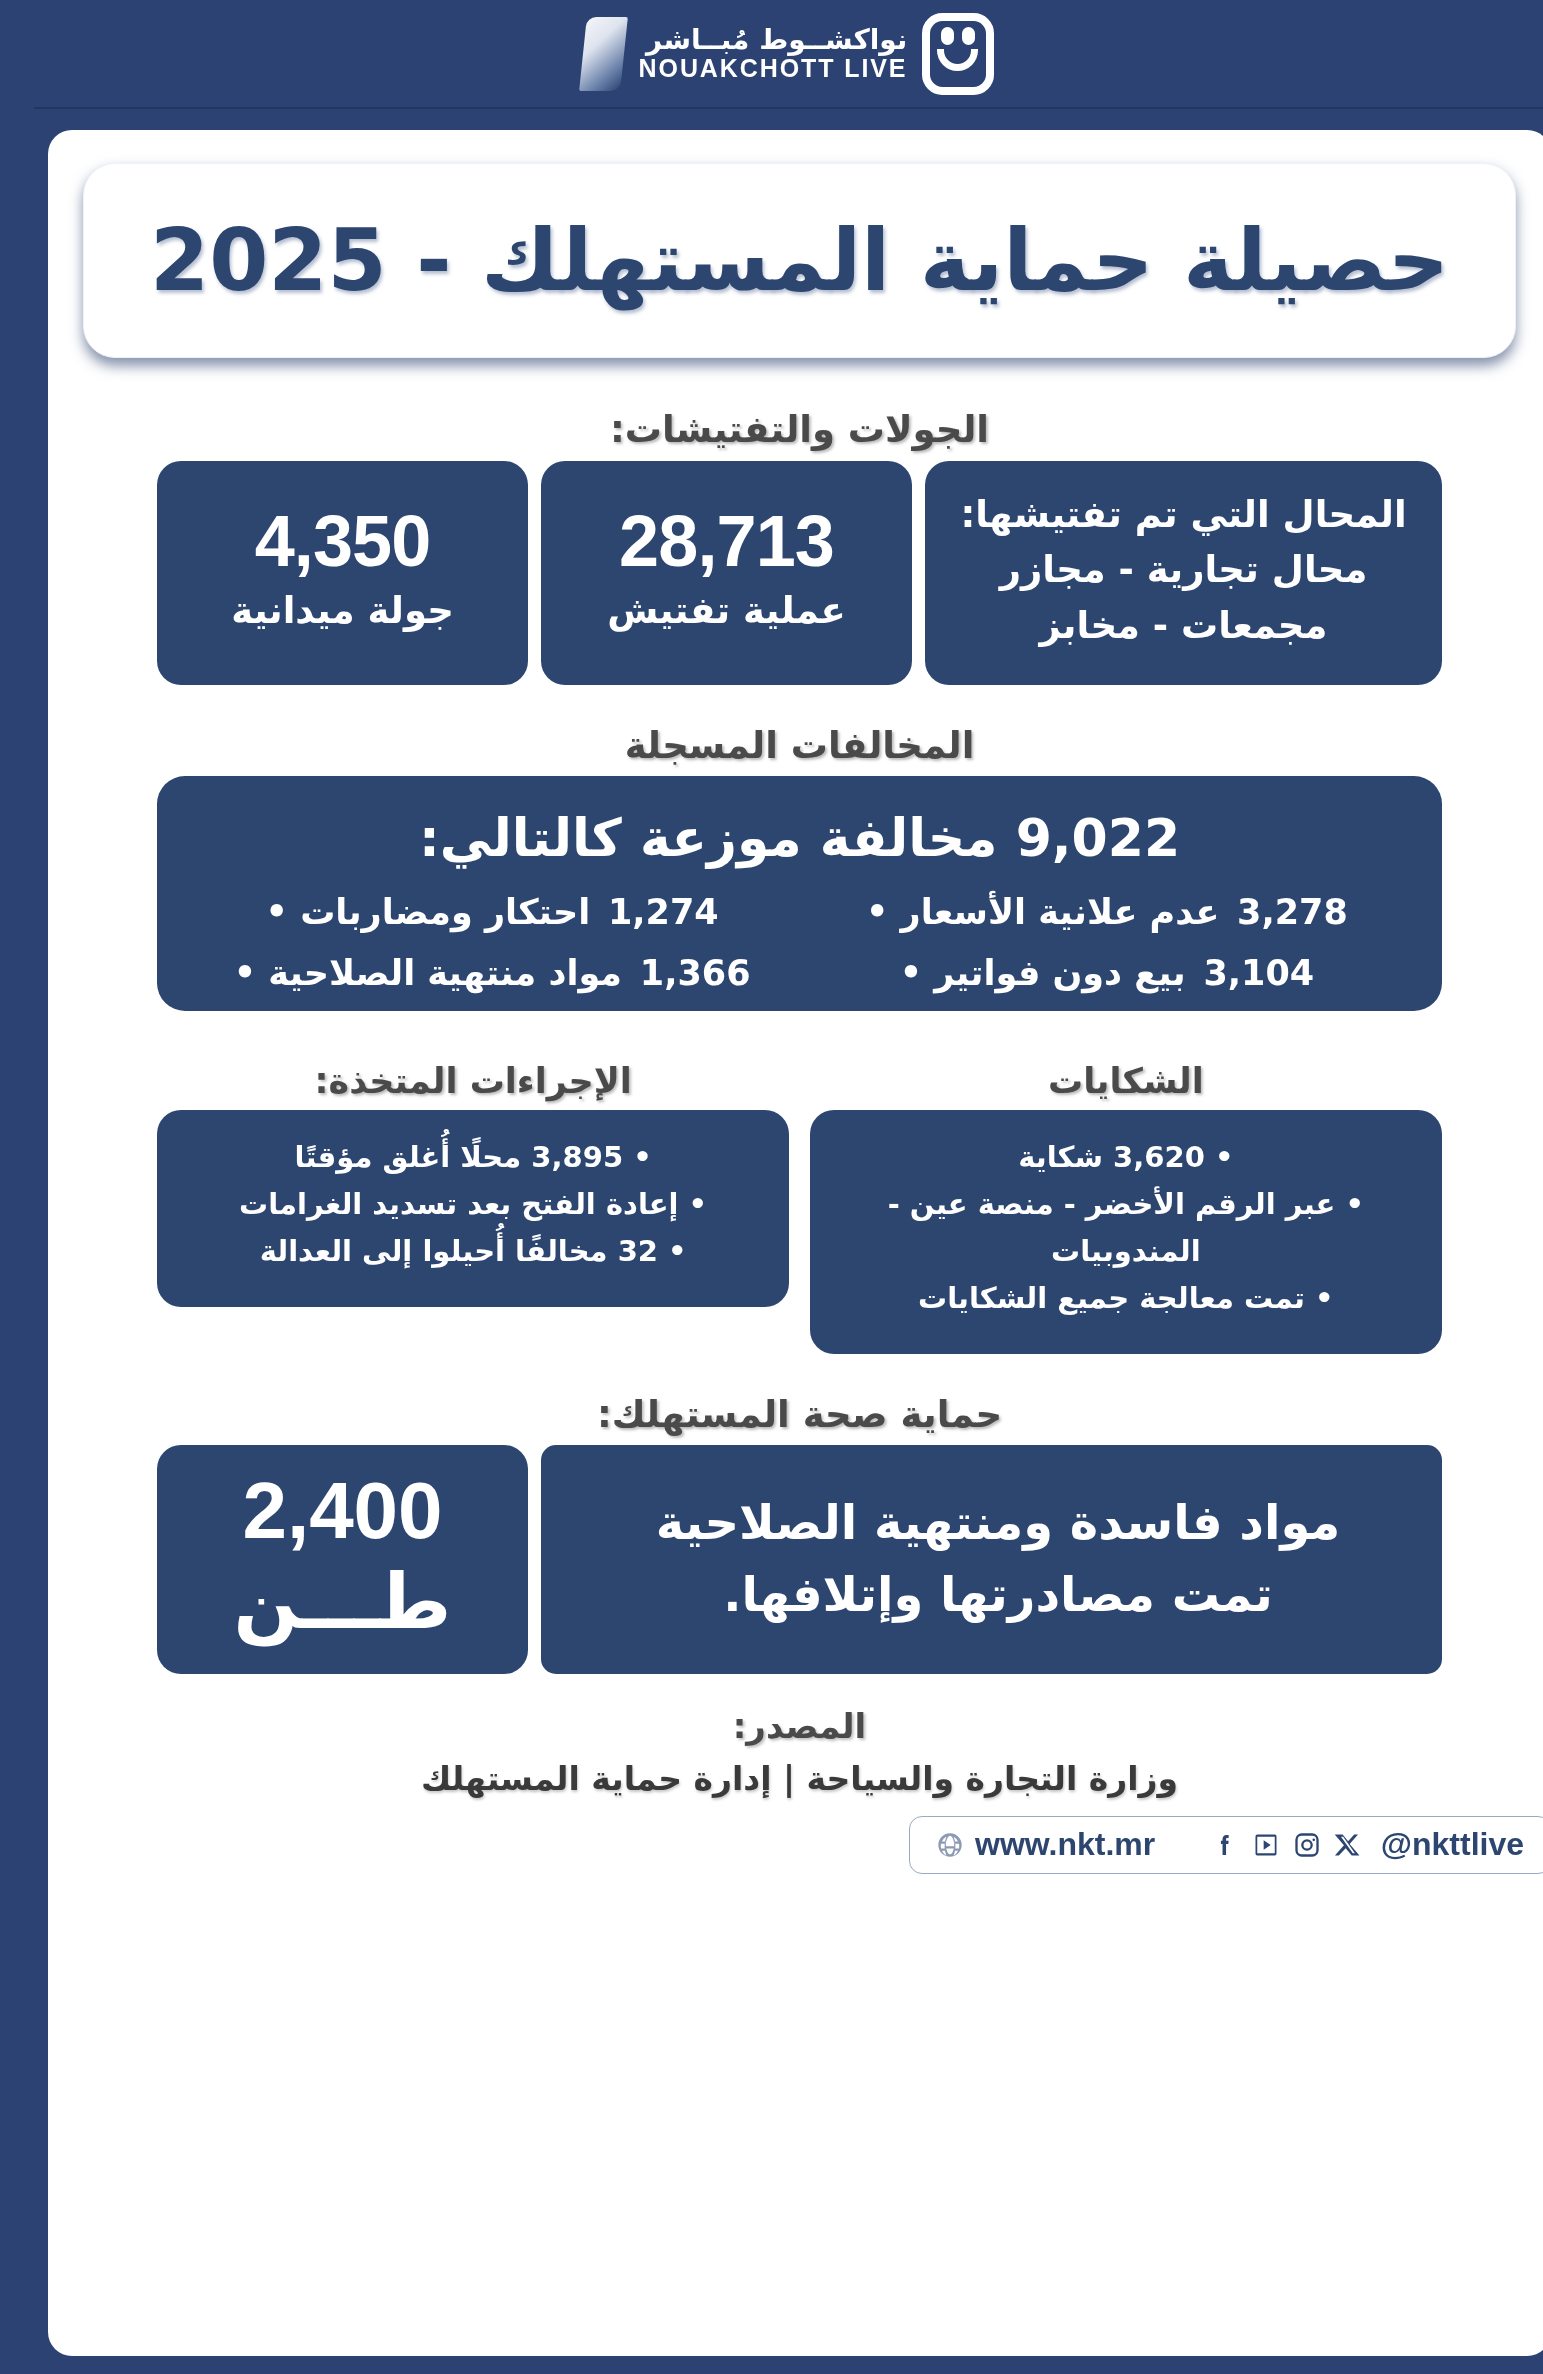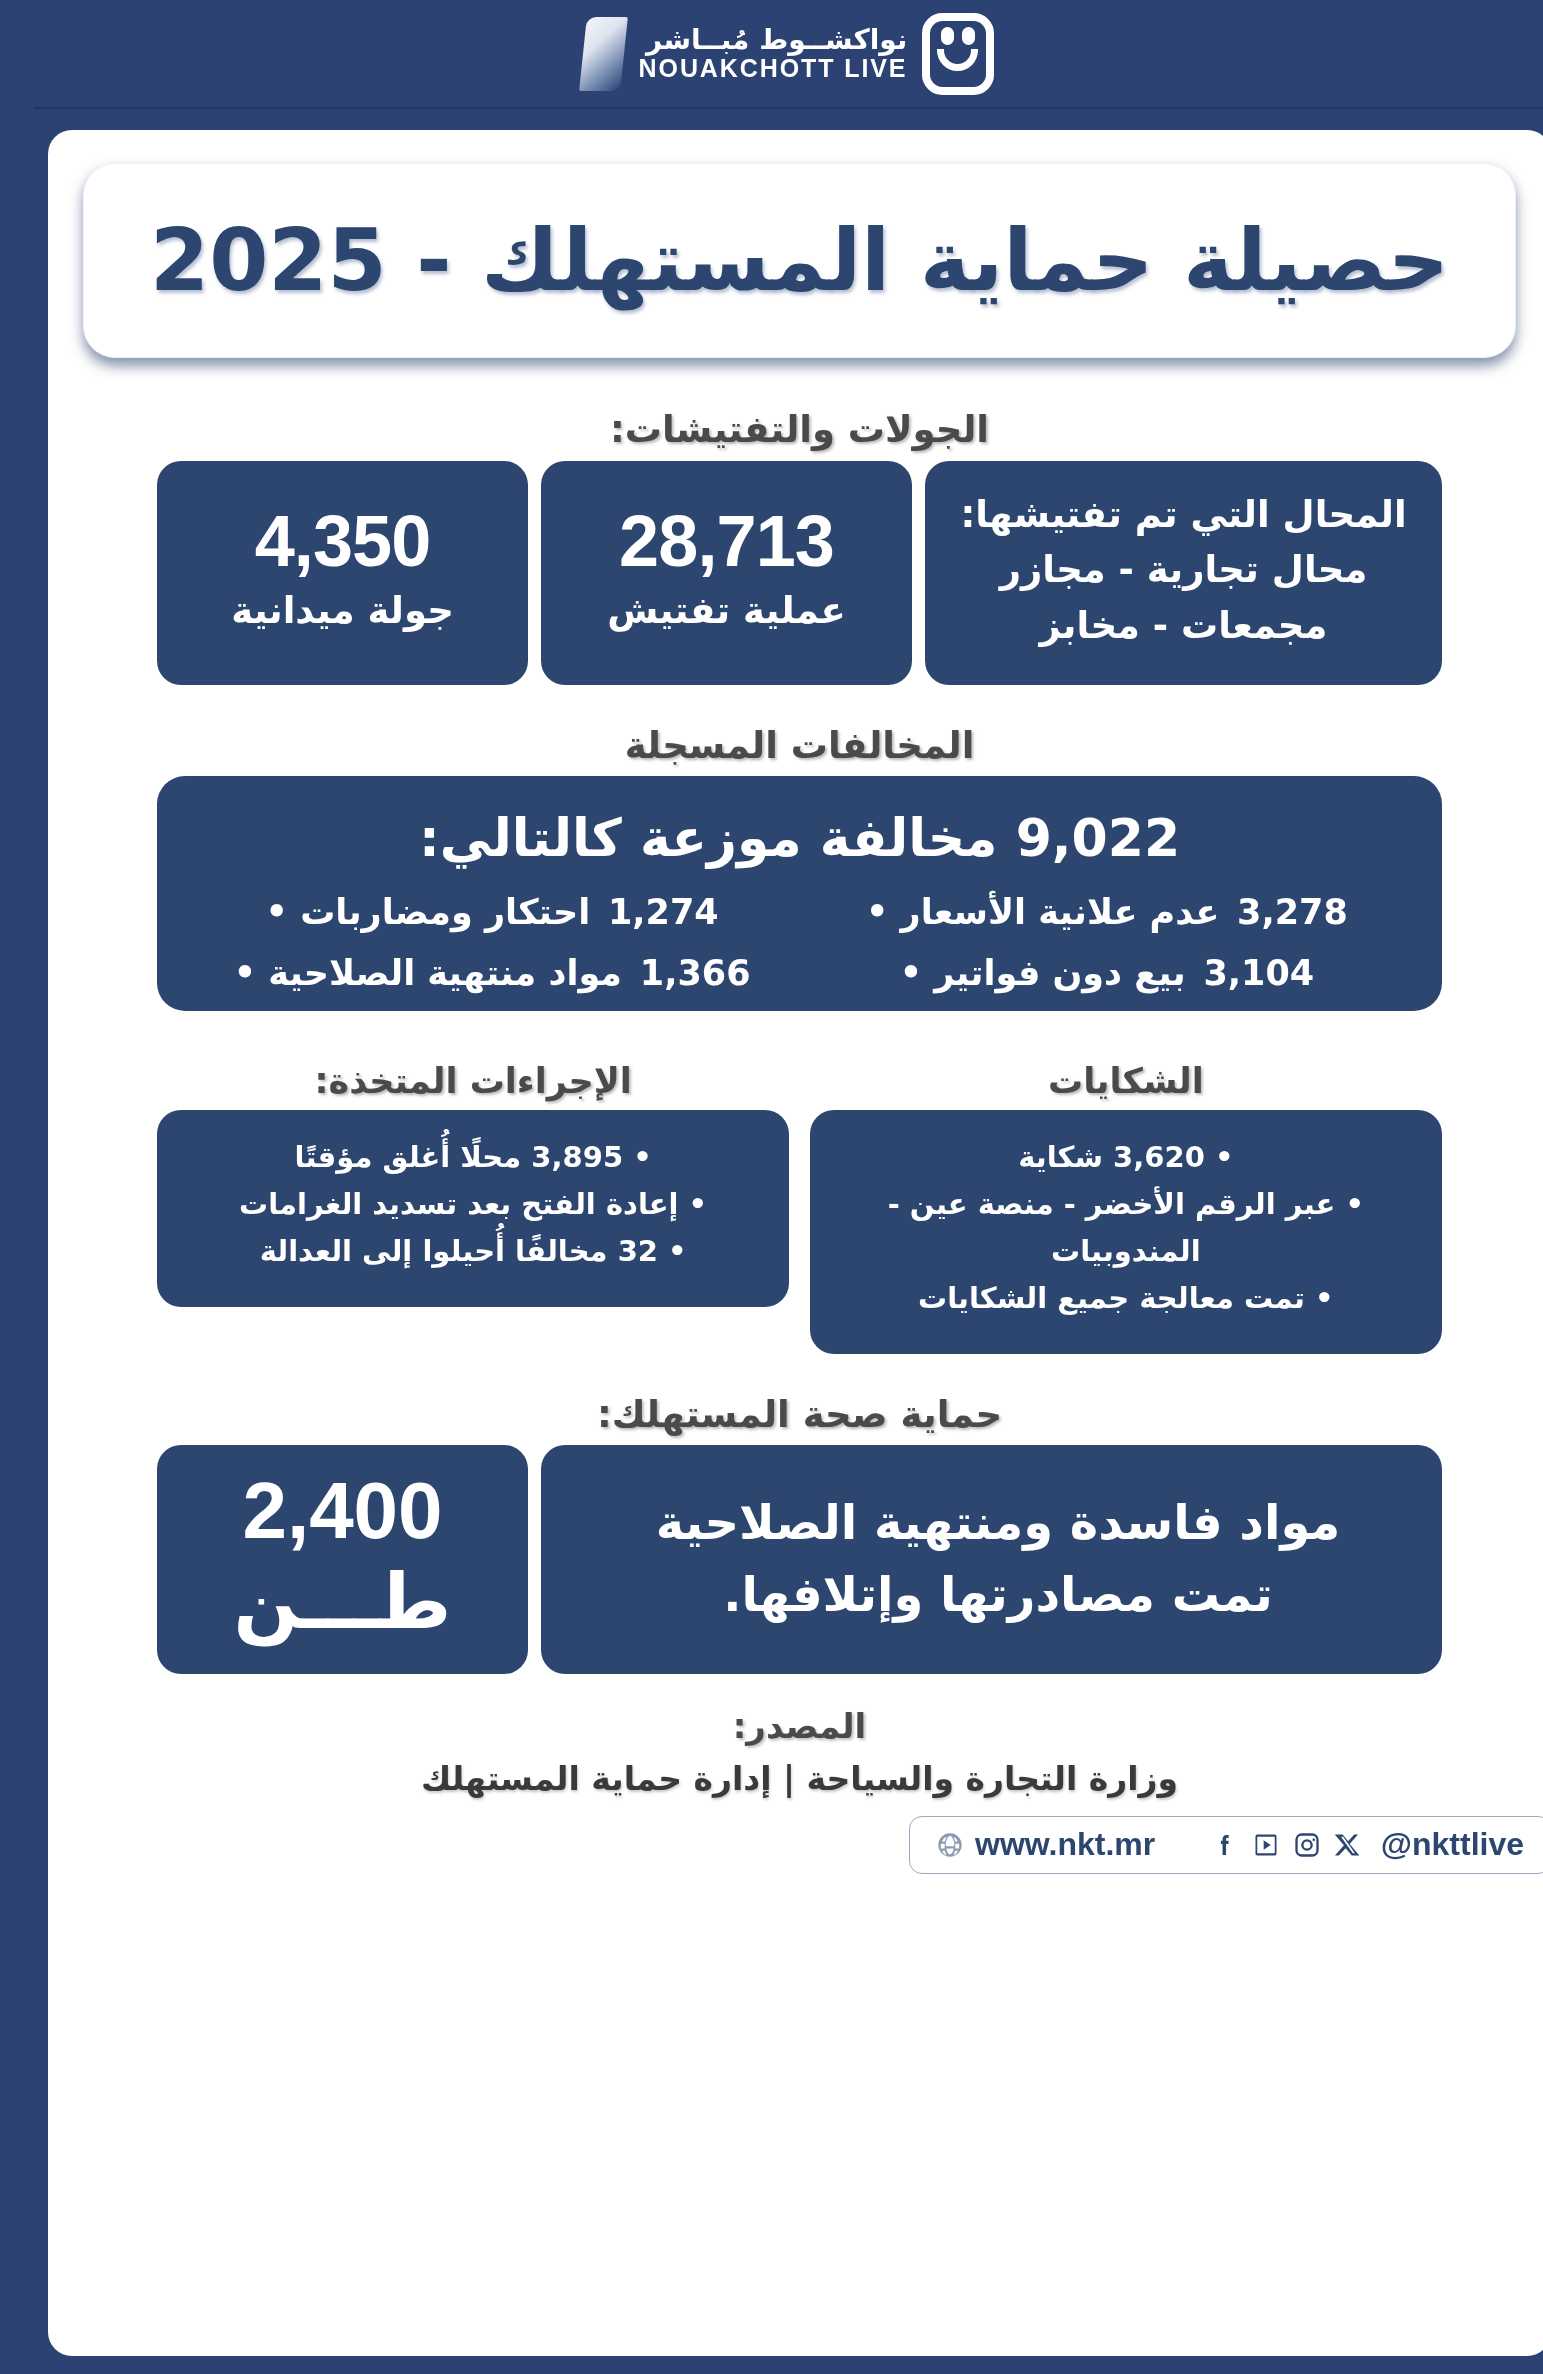--- a/index.html
+++ b/index.html
@@ -148,21 +148,21 @@
     flex:0 0 371px; background:#2d4670; color:#fff; border-radius:24px;
     display:flex; flex-direction:column; align-items:center; justify-content:center;
     padding:24px 9.3px 28px 9.3px;
   }
   .health-num .n {
     font-size:80px; font-weight:bold; direction:ltr;
     font-family:"Liberation Sans", sans-serif; line-height:1.05;
   }
   .health-num .u { font-size:76px; font-weight:bold; letter-spacing:5.6px; margin-top:3.7px; }
   .health-text {
-    flex:1 1 auto; background:#2d4670; color:#fff; border-radius:24px;
+    flex:1 1 auto; background:#2d4670; color:#fff; border-radius:15px;
     display:flex; flex-direction:column; justify-content:center; align-items:center;
     padding:24px 19px 28px 32px; text-align:center;
   }
   .health-text div { font-size:48px; font-weight:bold; line-height:1.5; }
 
   
   .source { text-align:center; margin-top:32px; }
   .source .lbl {
     font-size:34px; font-weight:bold; color:#4a4a4a;
     text-shadow:1.9px 1.9px 2.8px rgba(120,120,120,.45);

